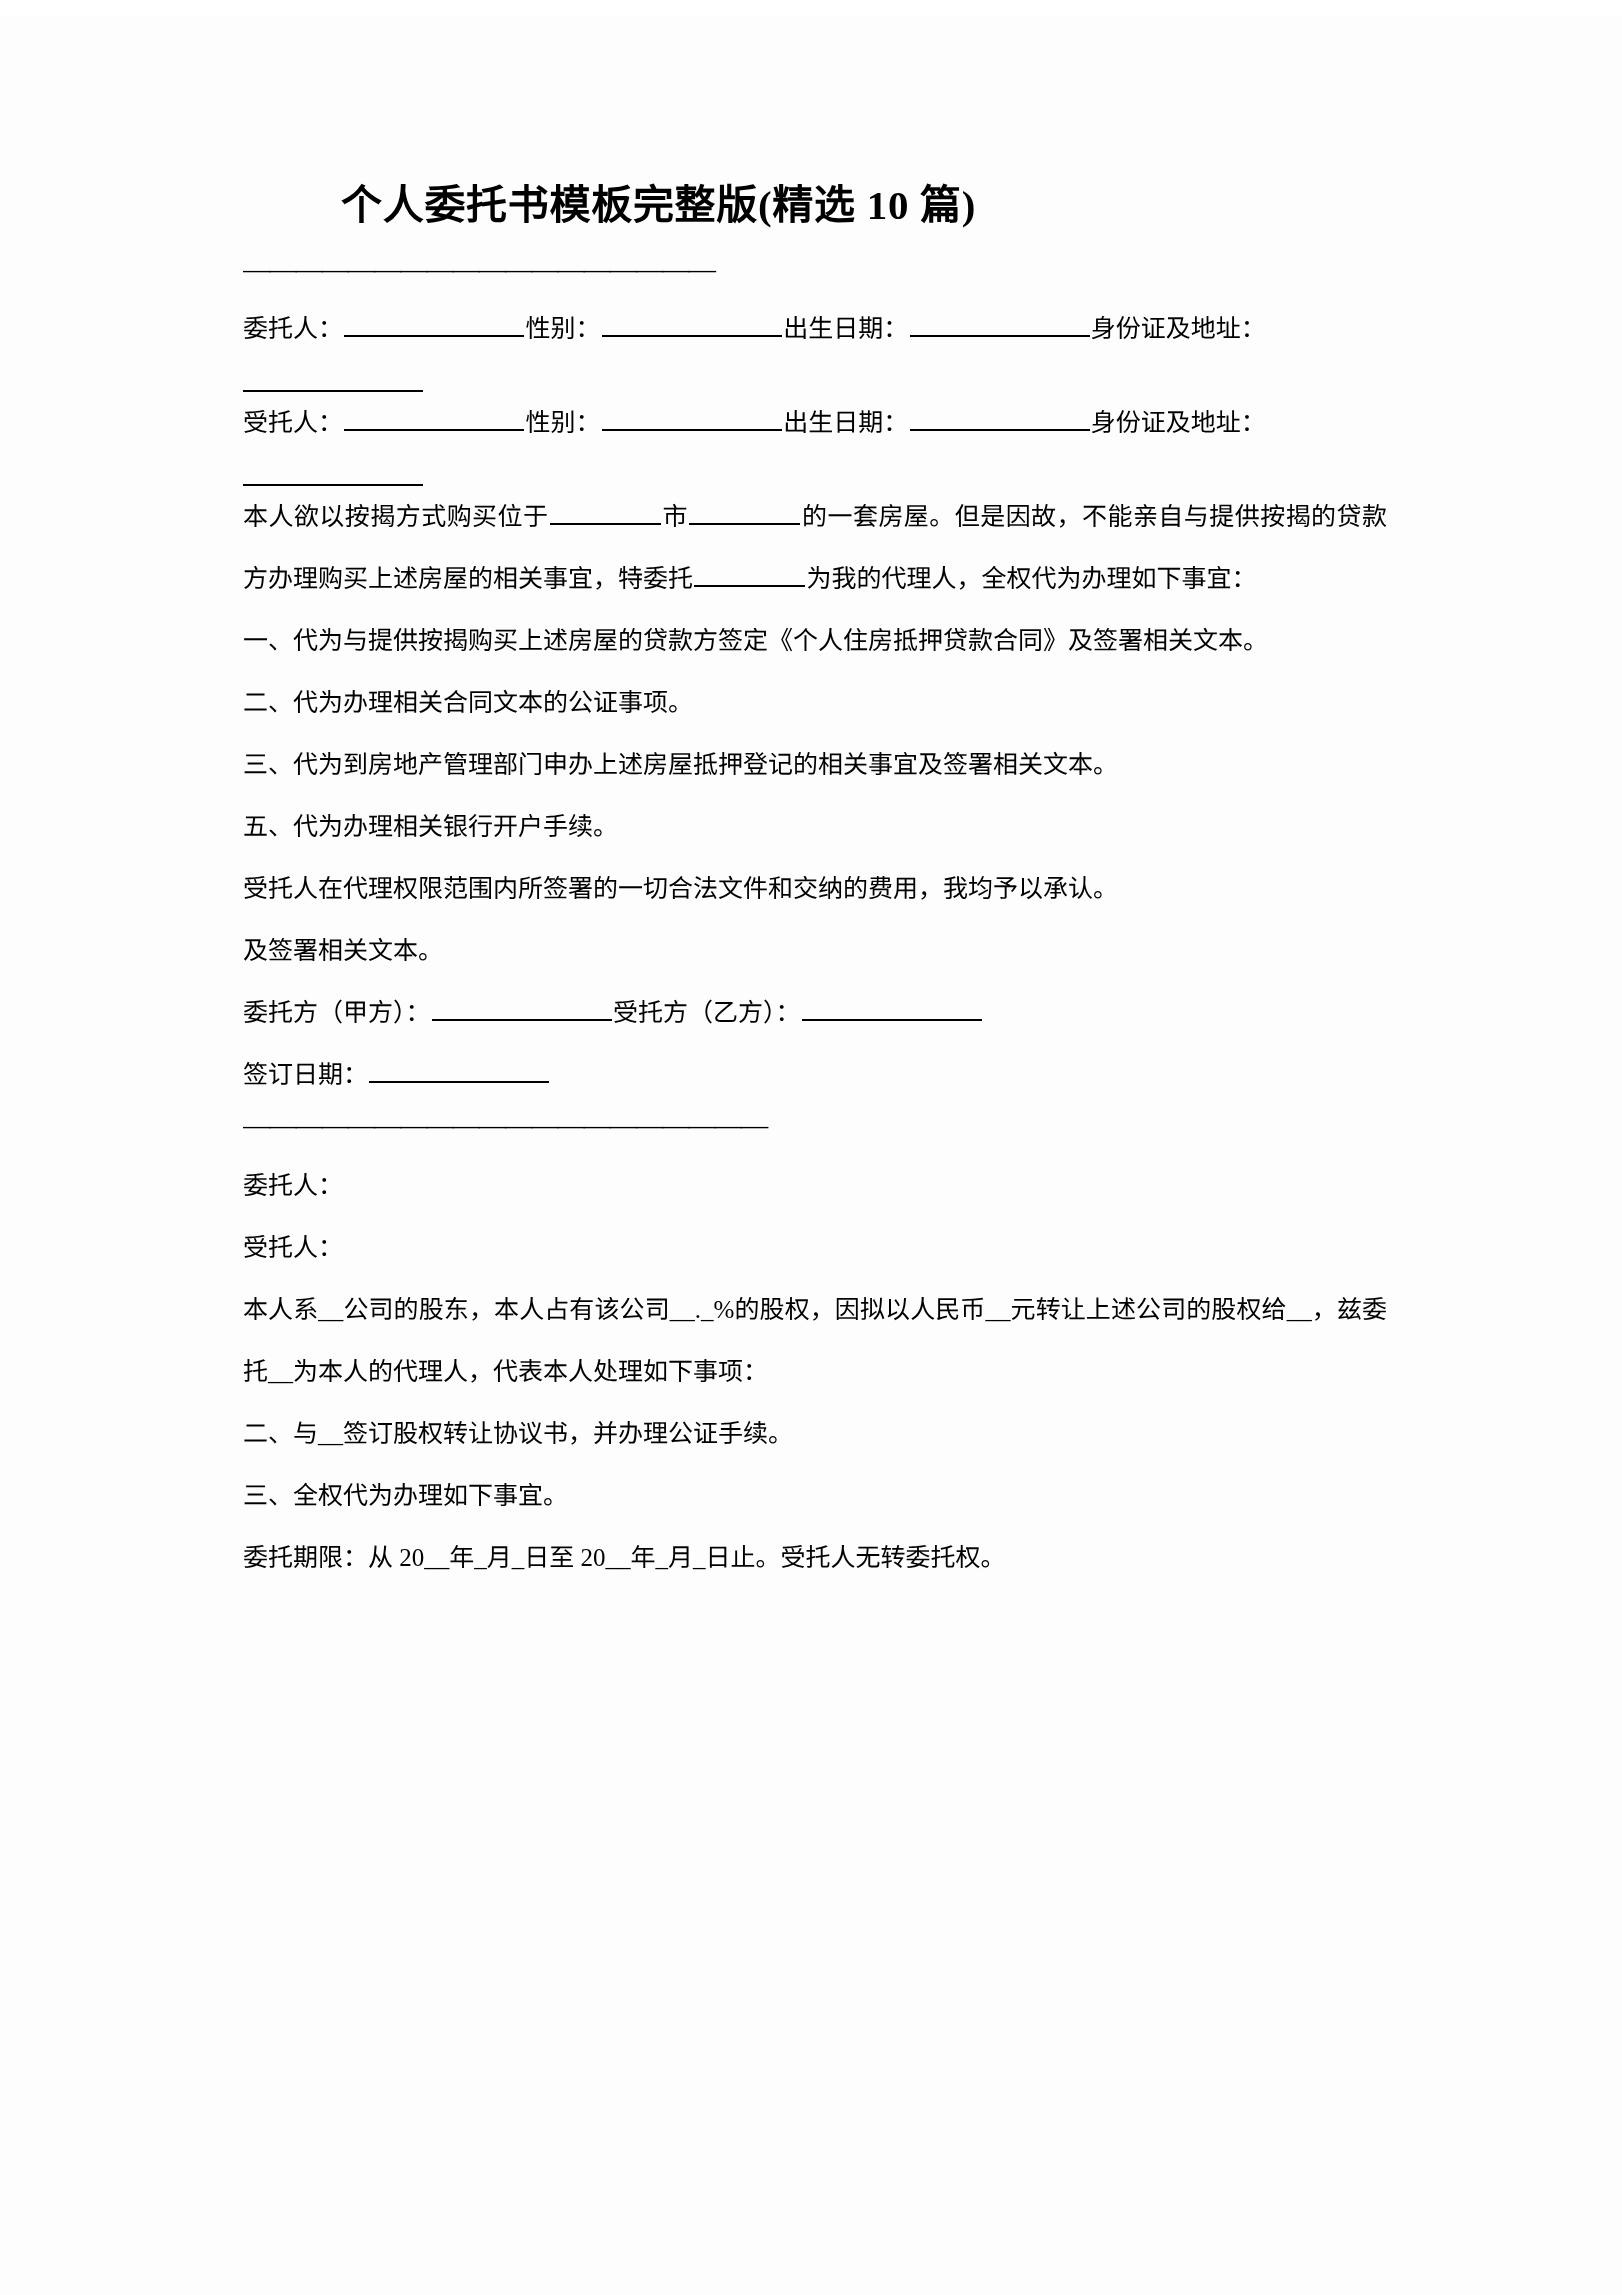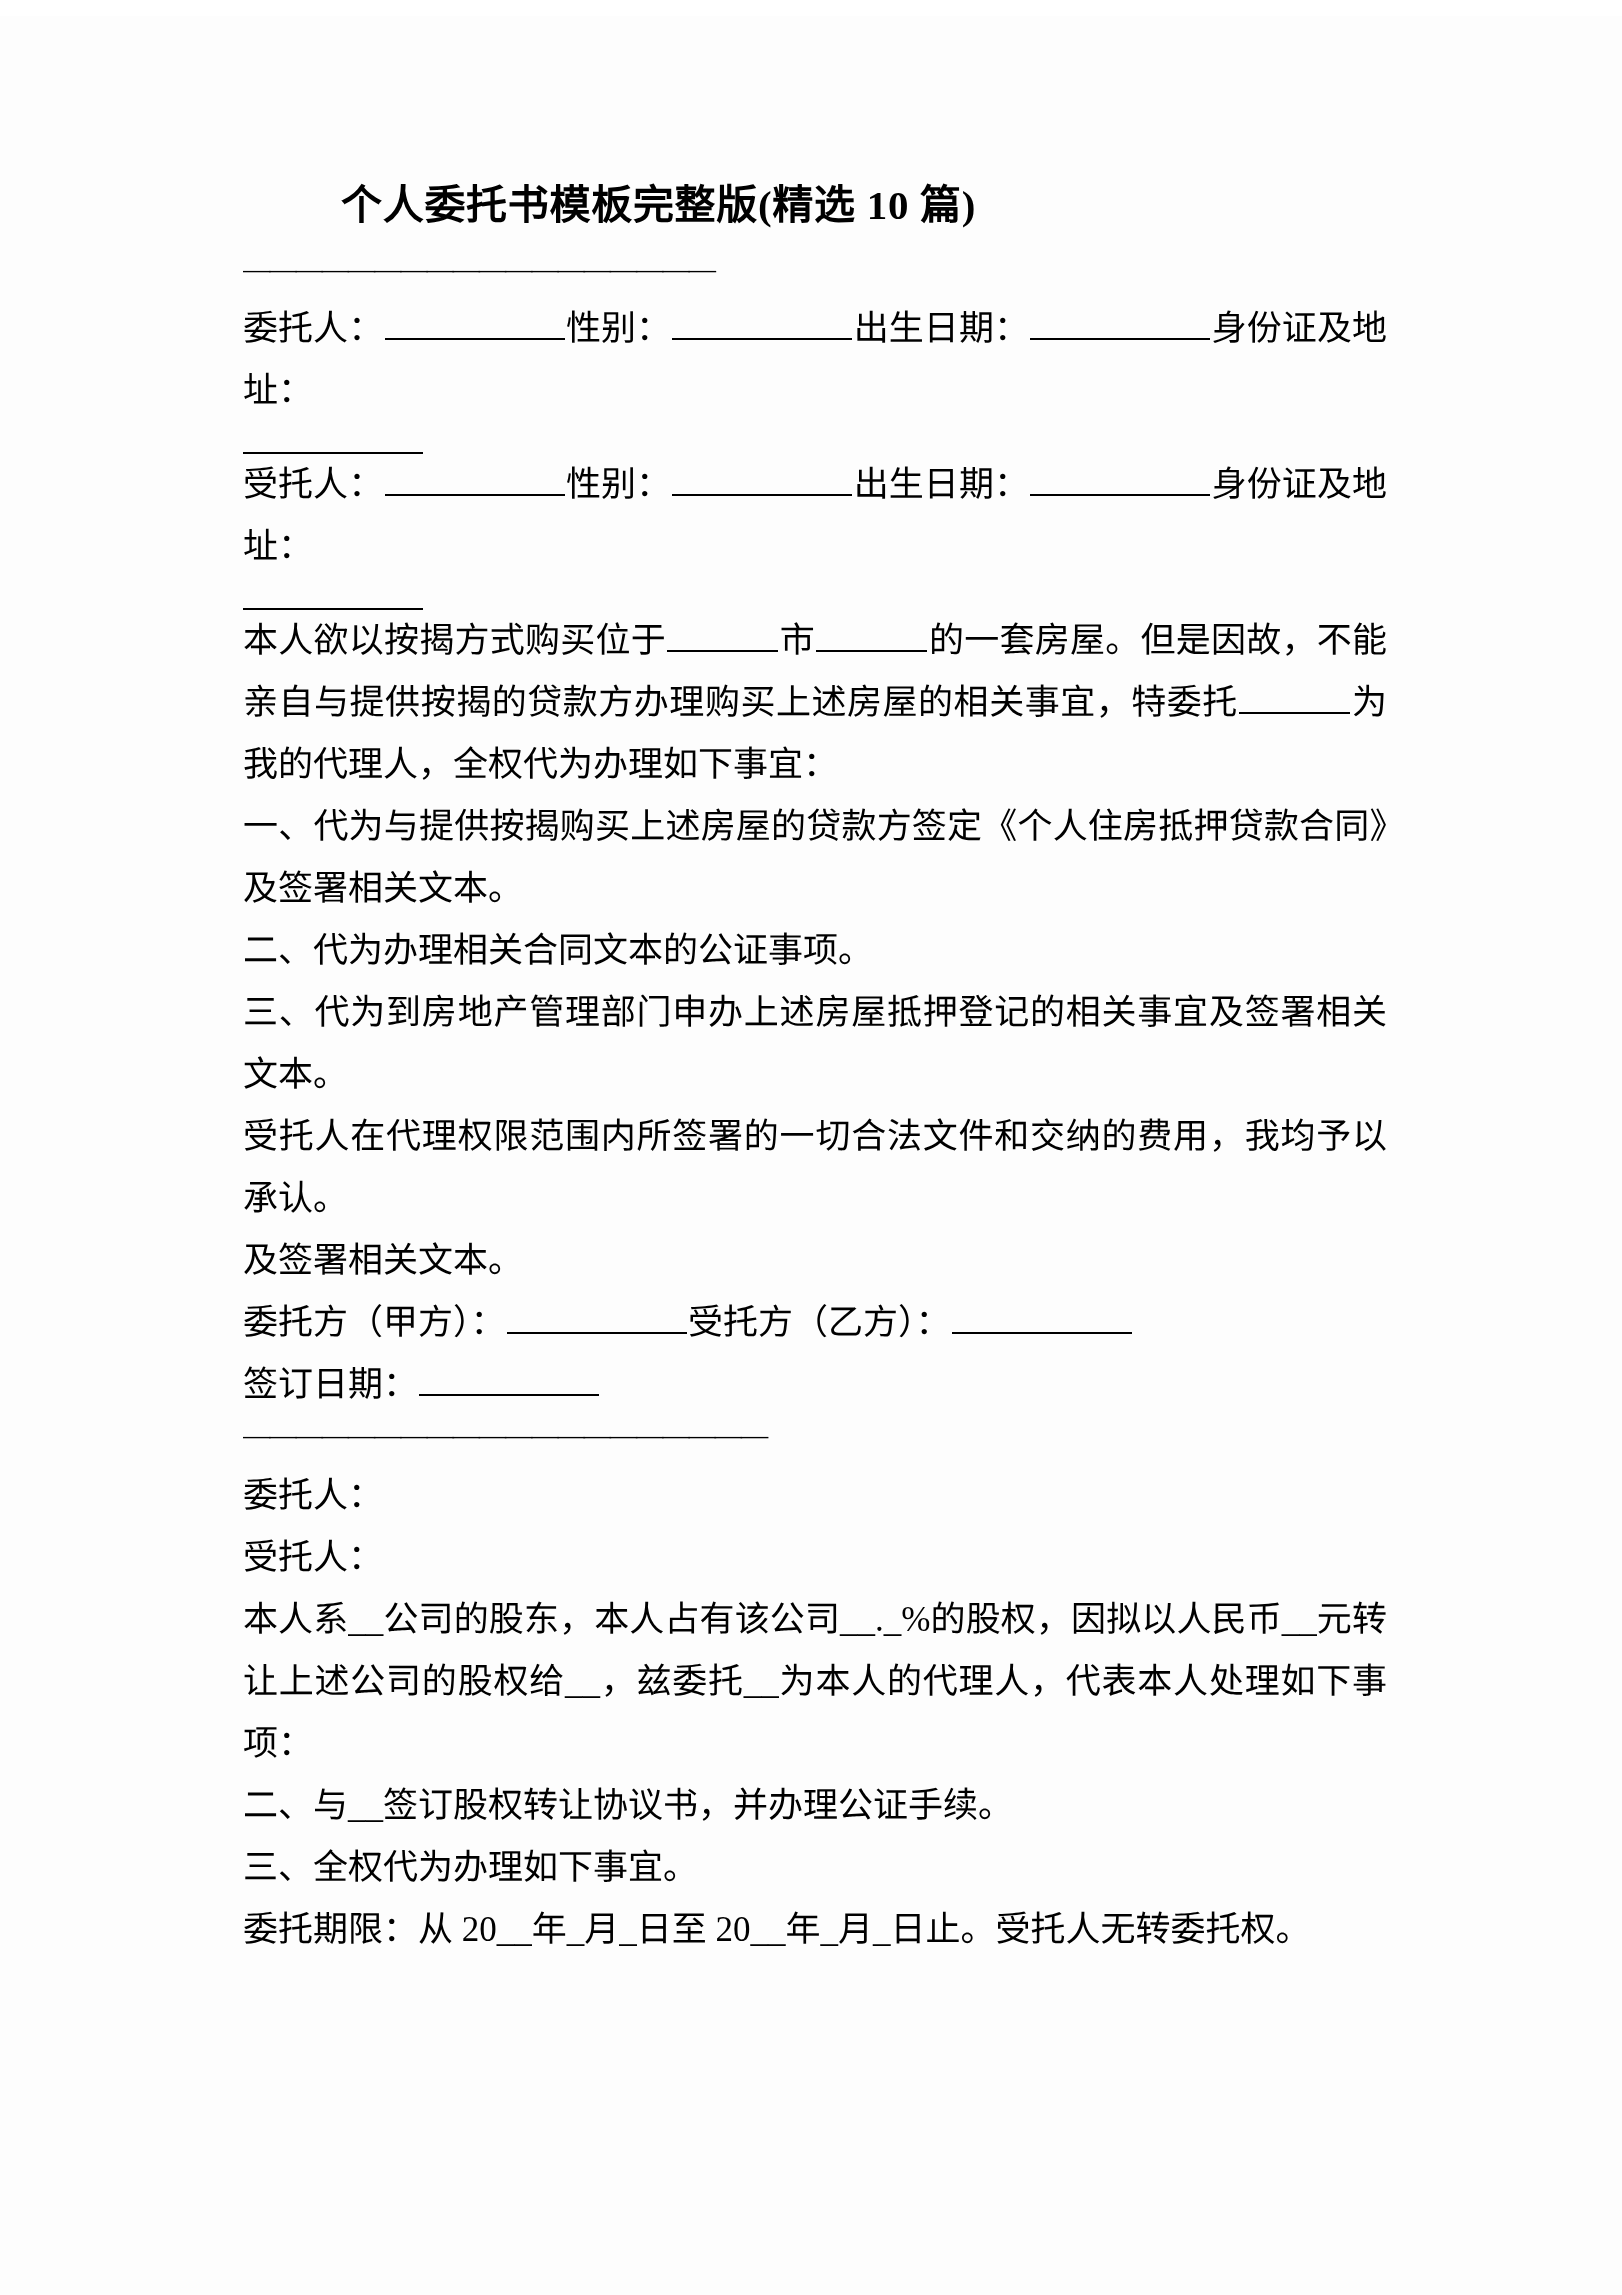--- a/index.html
+++ b/index.html
@@ -47,21 +47,21 @@
     line-height: 37px;
     letter-spacing: -1.3px;
     margin: 0 0 11.8px 0;
     white-space: nowrap;
     overflow: hidden;
     height: 37px;
   }
 
   
   .para {
-    font-size: 35px;
+    font-size: 25px;
     line-height: 62px;
     margin: 0;
     text-align: justify;
     text-justify: inter-ideograph;
     word-break: break-all;
   }
 
   
   .blank {
     display: inline-block;
@@ -96,20 +96,21 @@
     <div class="blank-line"></div>
 
     <p class="para"><span>受托人：</span><span class="blank w-xl"></span><span>性别：</span><span class="blank w-xl"></span><span>出生日期：</span><span class="blank w-xl"></span><span>身份证及地址：</span></p>
     <div class="blank-line"></div>
 
     <p class="para"><span>本人欲以按揭方式购买位于</span><span class="blank w-md"></span><span>市</span><span class="blank w-md"></span><span>的一套房屋。但是因故，不能亲自与提供按揭的贷款方办理购买上述房屋的相关事宜，特委托</span><span class="blank w-md"></span><span>为我的代理人，全权代为办理如下事宜：</span></p>
 
     <p class="para">一、代为与提供按揭购买上述房屋的贷款方签定《个人住房抵押贷款合同》及签署相关文本。</p>
     <p class="para">二、代为办理相关合同文本的公证事项。</p>
     <p class="para">三、代为到房地产管理部门申办上述房屋抵押登记的相关事宜及签署相关文本。</p>
+    <p class="para">五、代为办理相关银行开户手续。</p>
 
     <p class="para">受托人在代理权限范围内所签署的一切合法文件和交纳的费用，我均予以承认。</p>
     <p class="para">及签署相关文本。</p>
 
     <p class="para"><span>委托方（甲方）：</span><span class="blank w-xl"></span><span>受托方（乙方）：</span><span class="blank w-xl"></span></p>
 
     <p class="para"><span>签订日期：</span><span class="blank w-xl"></span></p>
 
     <div class="dash-rule">————————————————————</div>
 

